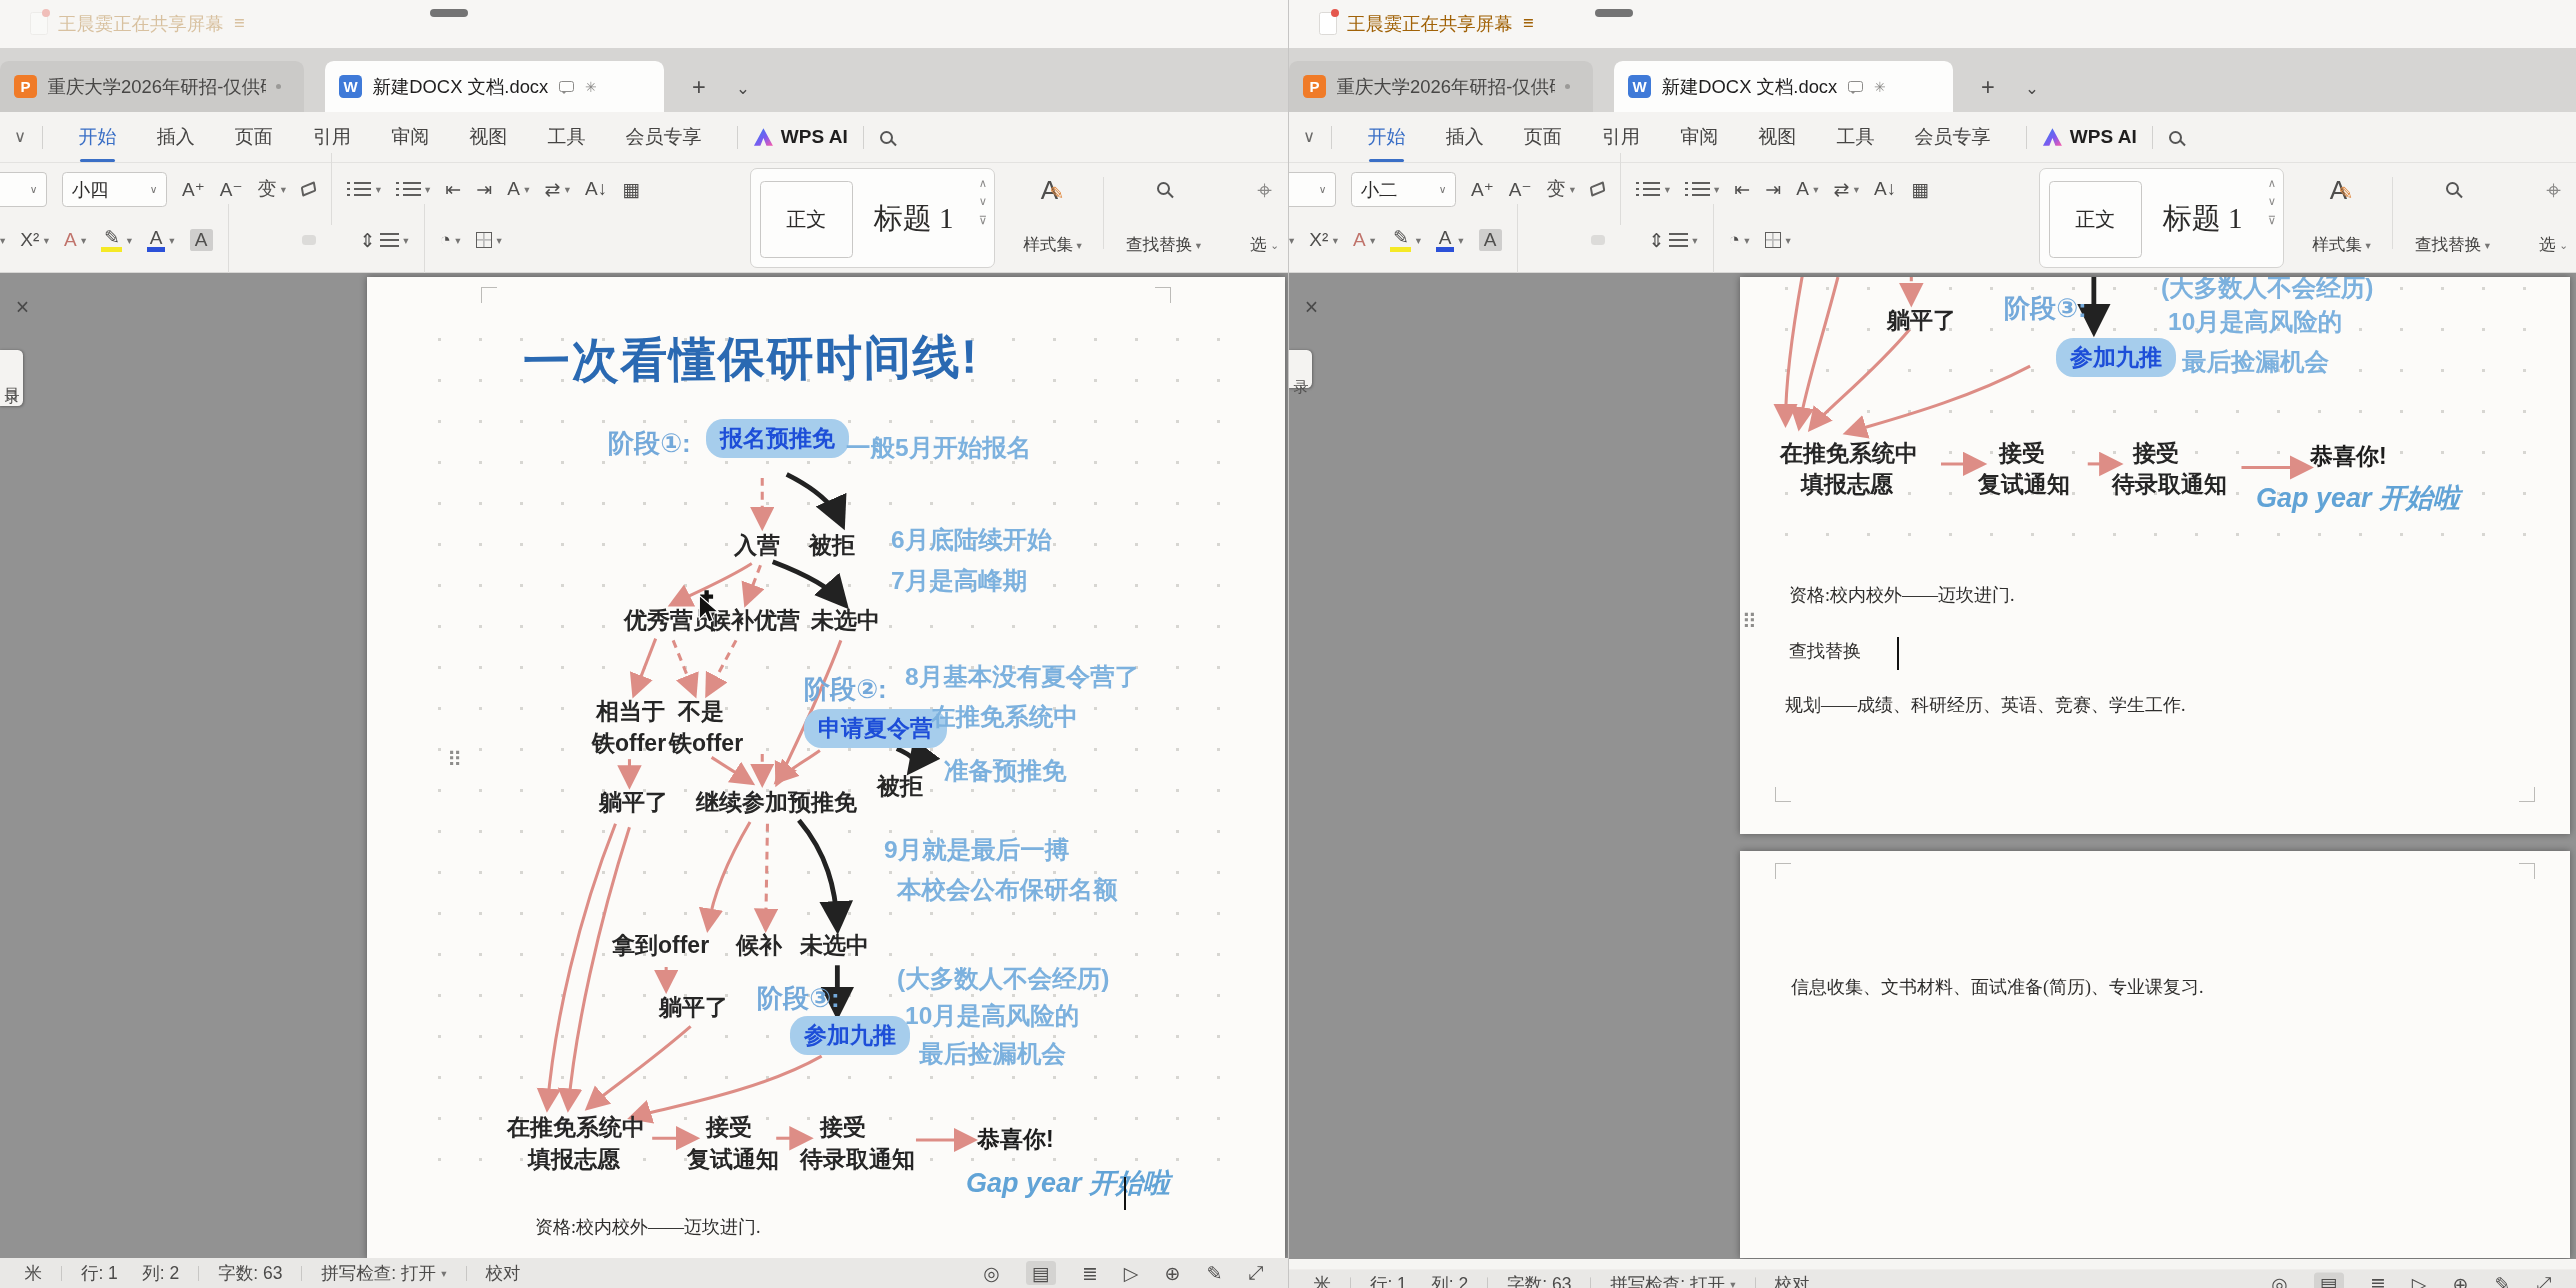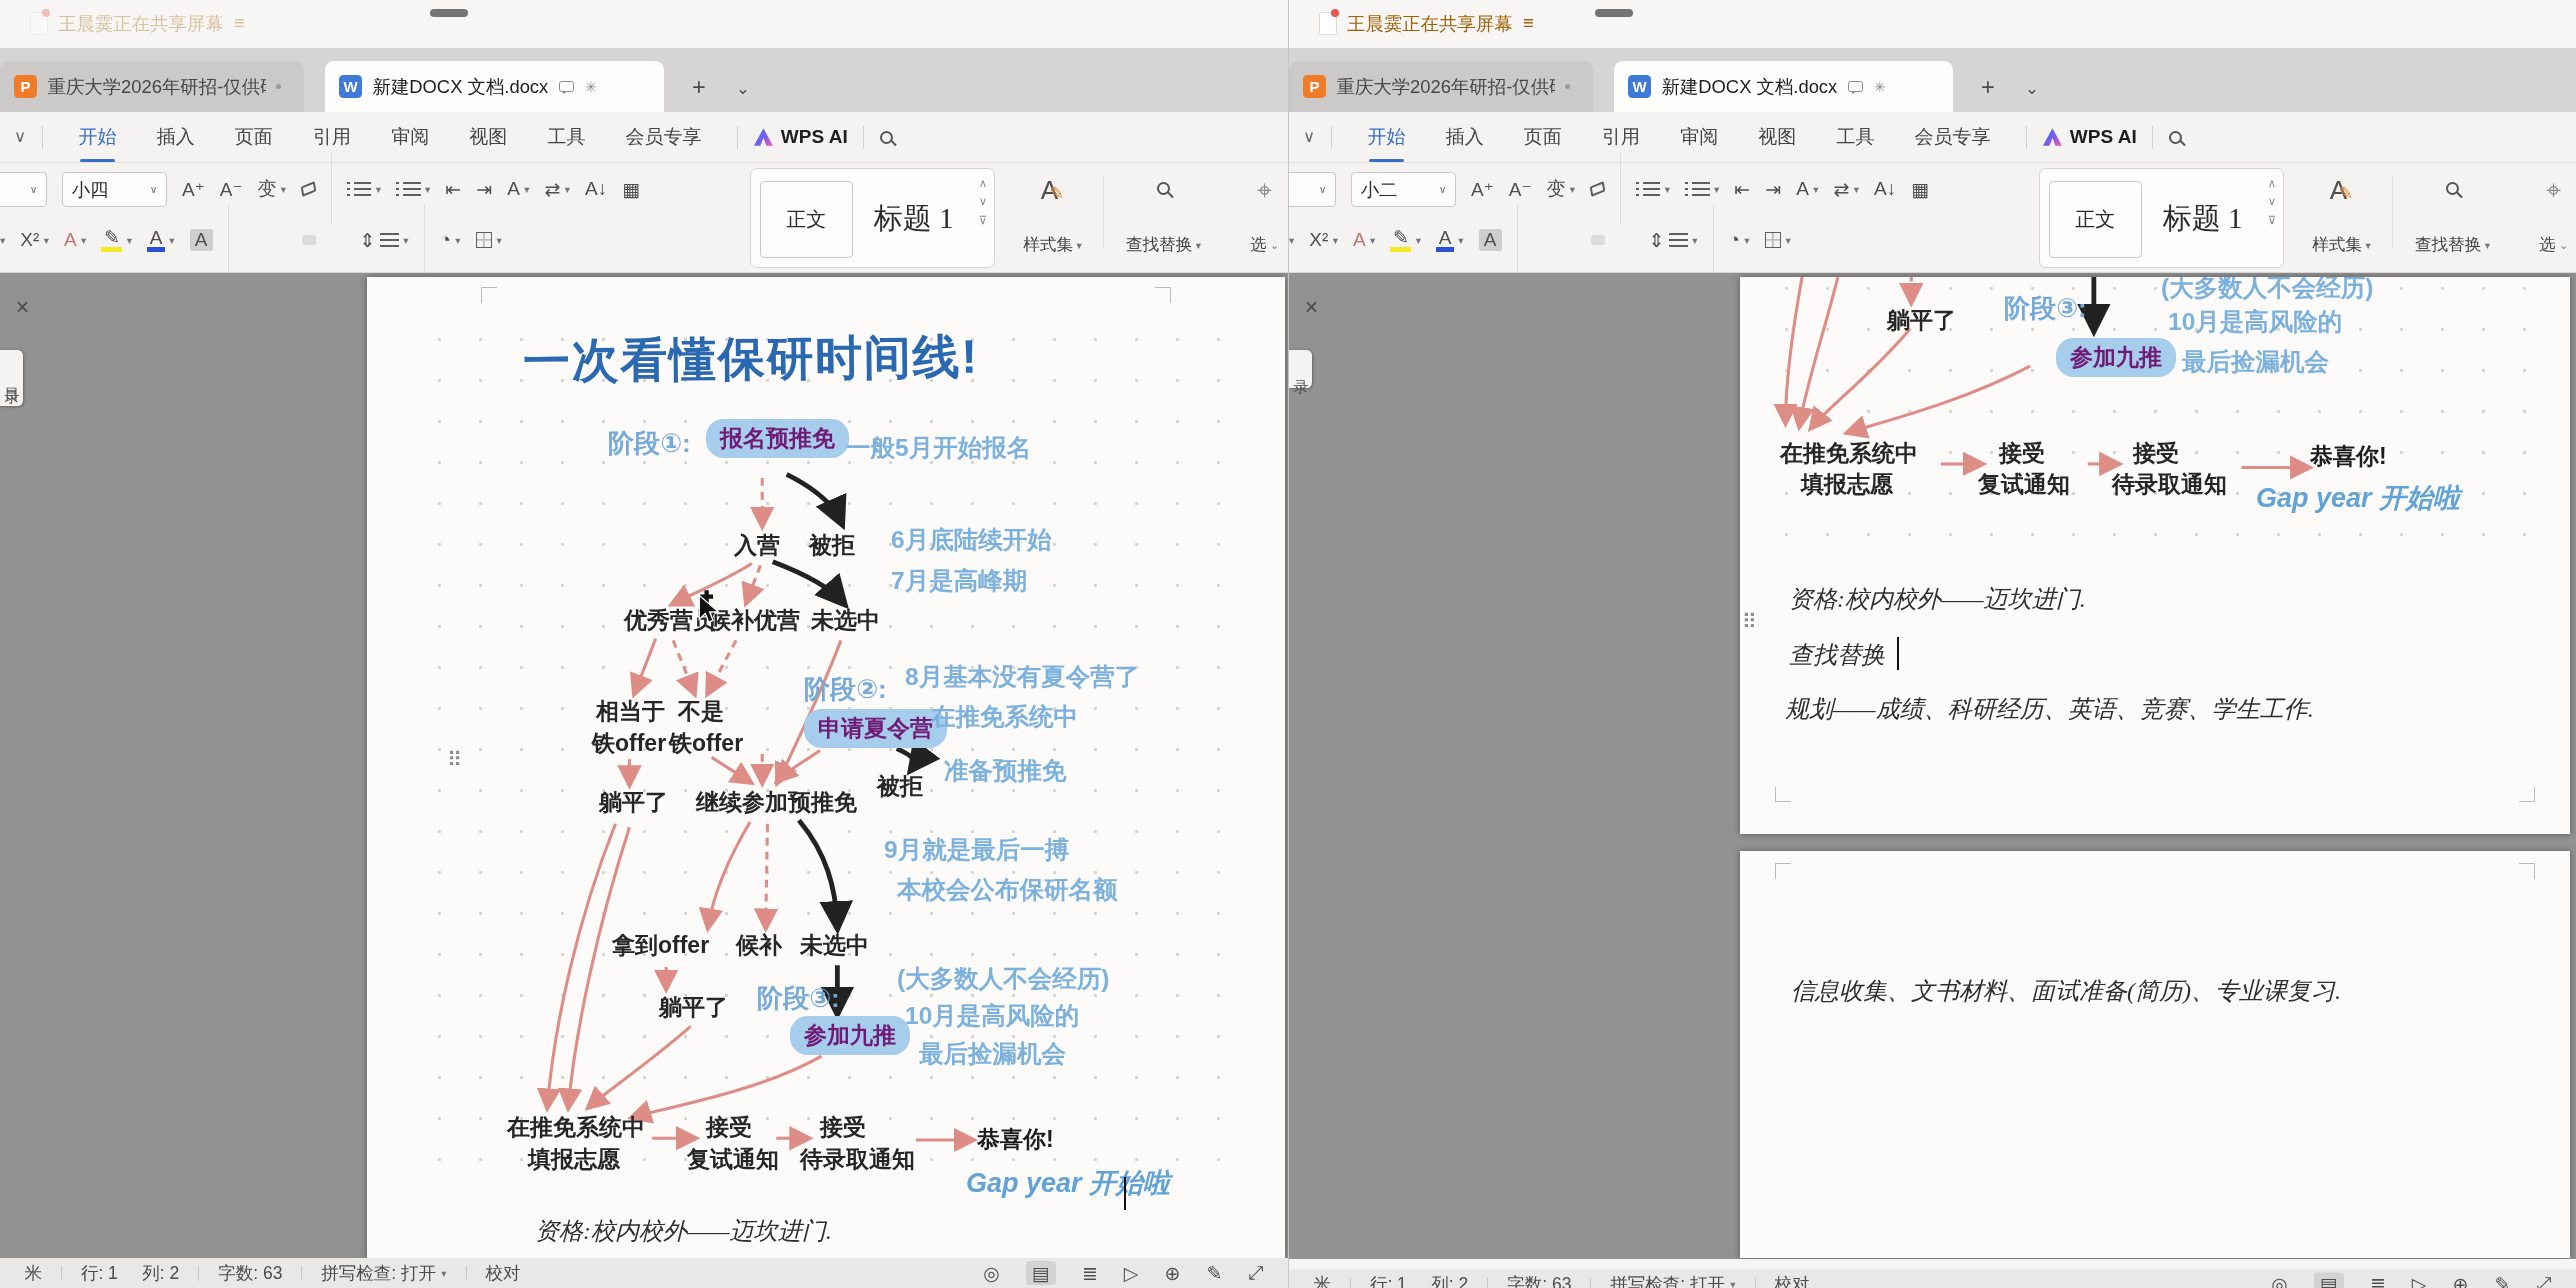--- a/index.html
+++ b/index.html
@@ -79,24 +79,24 @@
   .docarea{position:absolute;left:0;top:273px;width:100%;height:986px;background:#929292;overflow:hidden;}
   .pane-close{position:absolute;left:15.7px;top:23px;font-size:23px;color:#4a4a4a;line-height:1;}
   .toc-flag{position:absolute;left:0;top:77px;width:23px;height:56px;background:#f4f3f1;border-radius:0 5.2px 5.2px 0;box-shadow:0.9px 0.9px 2.6px rgba(0,0,0,.3);display:flex;align-items:center;justify-content:center;}
   .toc-flag span{writing-mode:vertical-rl;font-size:15px;color:#4f4e4d;letter-spacing:1.7px;}
   .page{position:absolute;background:#fcfbf9;box-shadow:0 0 7px rgba(0,0,0,.38);overflow:hidden;}
   .dotgrid{position:absolute;background-image:radial-gradient(circle,#d7d6d2 1.5px,rgba(0,0,0,0) 1.7px);background-size:41px 41px;}
   .flowsvg{position:absolute;left:0;top:0;pointer-events:none;}
   .fnode{position:absolute;font-size:23px;font-weight:bold;color:#262626;white-space:nowrap;line-height:1.2;}
   .fstage{position:absolute;font-size:26px;font-weight:bold;color:#74a9da;white-space:nowrap;}
   .fnote{position:absolute;font-size:24.5px;font-weight:bold;color:#7cb1de;white-space:nowrap;}
-  .fbubble{position:absolute;font-size:23px;font-weight:bold;color:#701a75;background:#a6cdec;border-radius:17.5px;padding:4.4px 14px;white-space:nowrap;font-family:Liberation Mono, monospace;}
+  .fbubble{position:absolute;font-size:23px;font-weight:bold;color:#1d4ed8;background:#a6cdec;border-radius:17.5px;padding:4.4px 14px;white-space:nowrap;font-family:Liberation Mono, monospace;}
   .ftitle{position:absolute;font-size:47px;font-weight:bold;color:#2a69b2;white-space:nowrap;transform:rotate(-.6deg);letter-spacing:1.7px;}
   .fgap{position:absolute;font-size:27px;font-weight:bold;font-style:italic;color:#61a3d6;white-space:nowrap;}
-  .fserif{position:absolute;font-family:"Liberation Serif","DejaVu Serif",serif;font-size:24px;color:#2f2e2d;white-space:nowrap;font-style:italic;}
+  .fserif{position:absolute;font-family:"Liberation Serif","DejaVu Serif",serif;font-size:18px;color:#2f2e2d;white-space:nowrap;}
   .caret{position:absolute;width:2.2px;background:#111;}
   .cmark{position:absolute;width:15.7px;height:15.7px;}
   .cm-tl{border-left:1.7px solid #bcbbb8;border-top:1.7px solid #bcbbb8;}
   .cm-tr{border-right:1.7px solid #bcbbb8;border-top:1.7px solid #bcbbb8;}
   .cm-bl{border-left:1.7px solid #bcbbb8;border-bottom:1.7px solid #bcbbb8;}
   .cm-br{border-right:1.7px solid #bcbbb8;border-bottom:1.7px solid #bcbbb8;}
   .draghandle{position:absolute;font-size:21px;color:#8e8d8b;line-height:1;letter-spacing:-1.7px;}
 
   
   .statusbar{position:absolute;left:0;top:1258px;width:100%;height:30px;background:#e9e8e6;display:flex;align-items:center;font-size:17.5px;color:#4c4b4a;padding:0 24.5px;}

